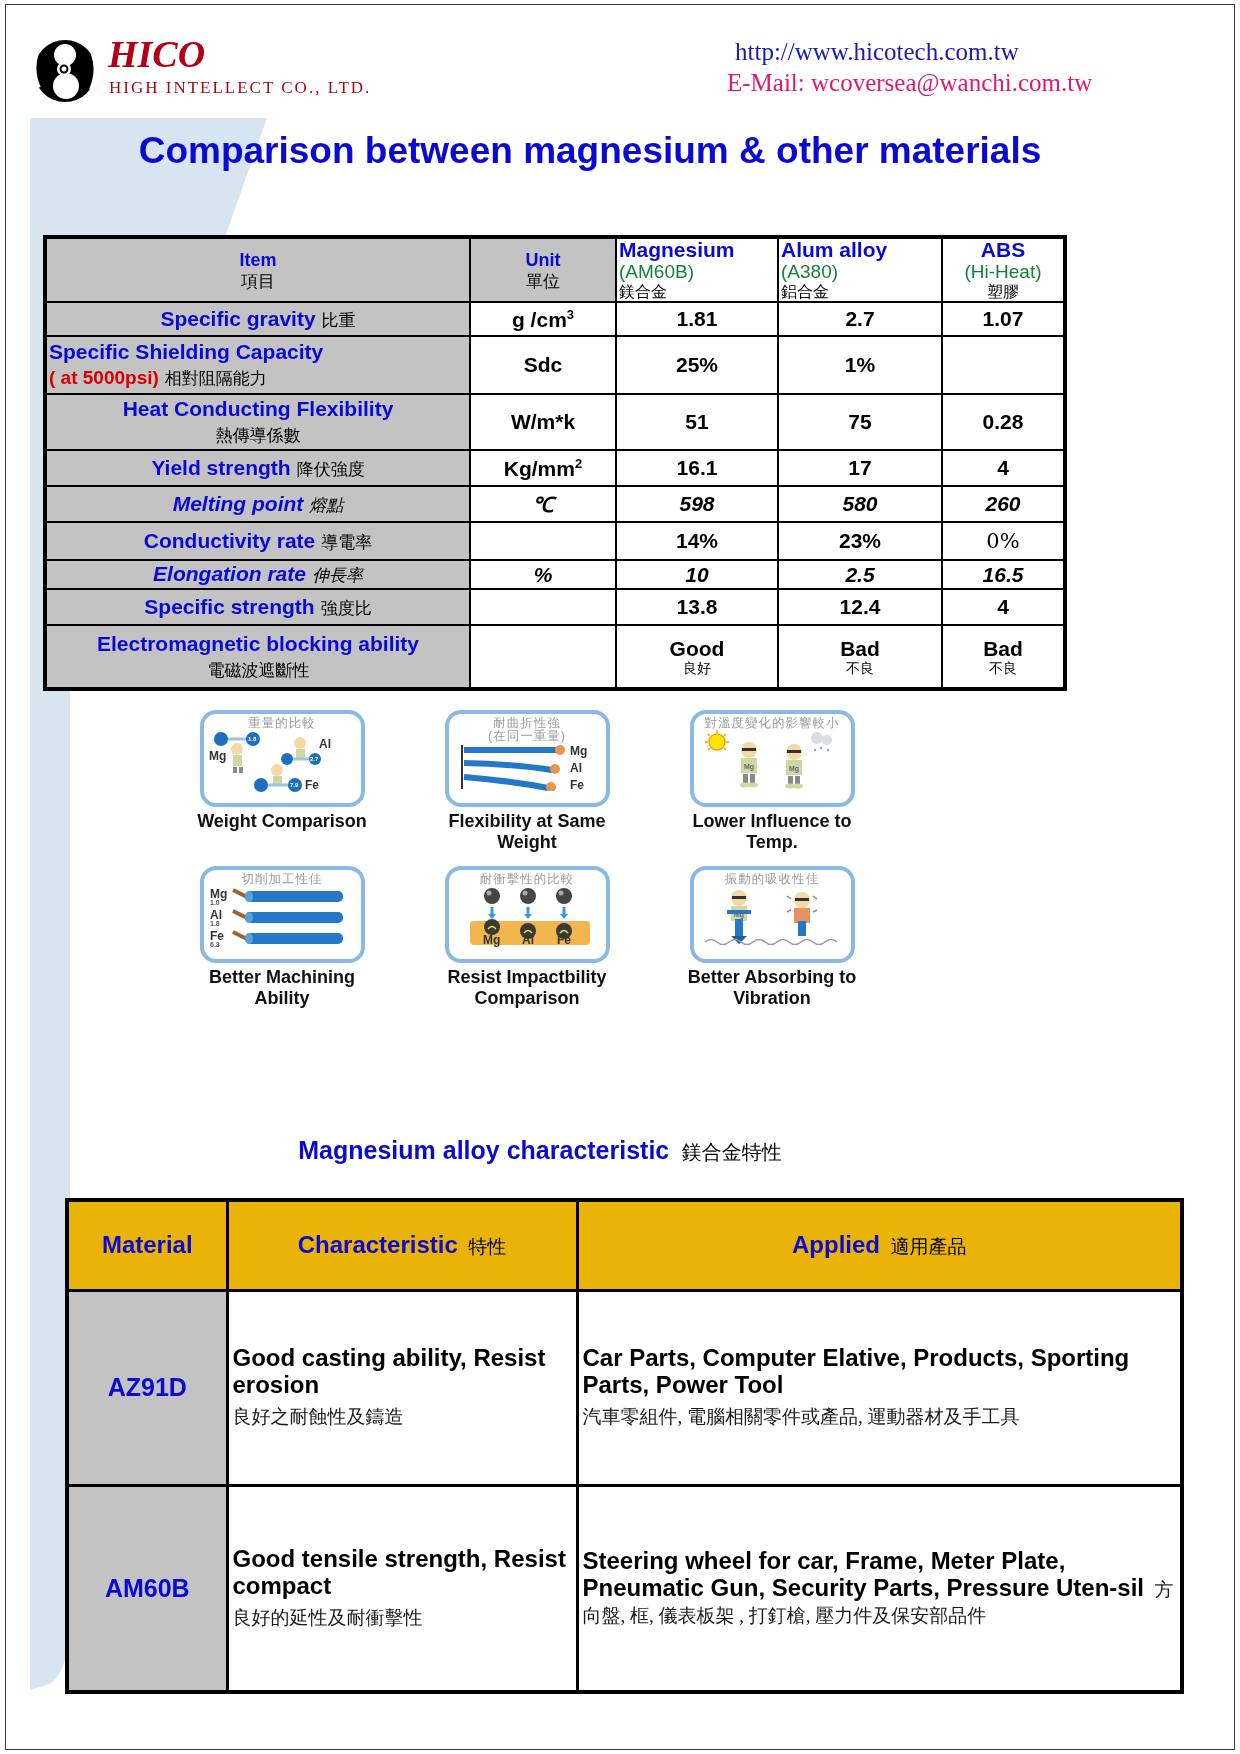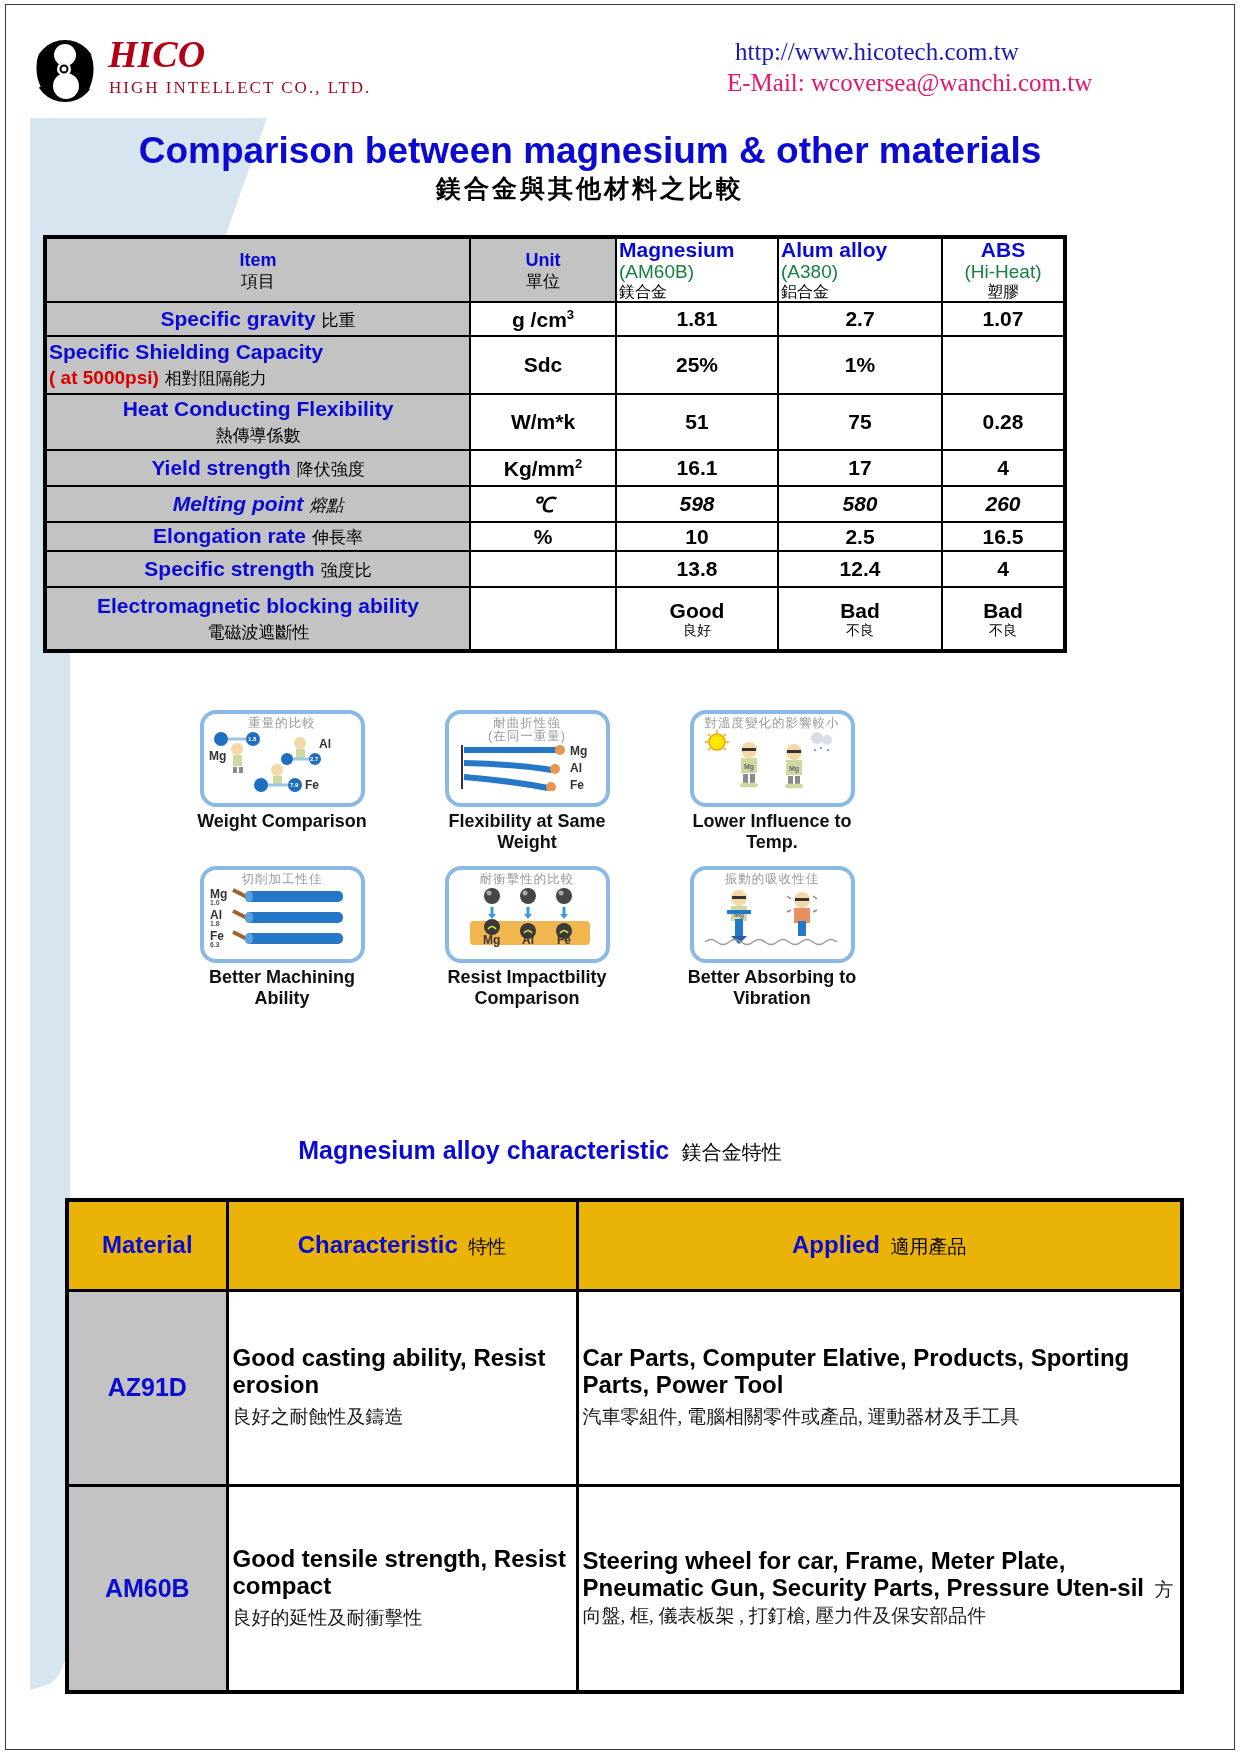--- a/index.html
+++ b/index.html
@@ -93,21 +93,20 @@
     <circle cx="36" cy="50" r="13" fill="#fff"></circle>
     <circle cx="34" cy="33" r="7" fill="#fff"></circle>
     <circle cx="34" cy="33" r="3.5" fill="none" stroke="#000" stroke-width="2"></circle>
   </svg>
   <div class="abs logo-name">HICO</div>
   <div class="abs logo-sub">HIGH  INTELLECT  CO.,  LTD.</div>
   <div class="abs site">http://www.hicotech.com.tw</div>
   <div class="abs mail">E-Mail: wcoversea@wanchi.com.tw</div>
 
   <div class="abs title-en">Comparison between magnesium &amp; other materials</div>
-  <div class="abs title-zh">鎂合金與其他材料之比較</div>
 
   <table id="comp-table" class="abs">
     <colgroup>
       <col style="width:425px">
         <col style="width:146px">
         <col style="width:162px">
       <col style="width:164px">
         <col style="width:123px">
     </colgroup>
     <thead>
@@ -202,21 +201,34 @@
           <td class="c-val">
             <div>598</div>
           </td>
           <td class="c-val">
             <div>580</div>
           </td>
           <td class="c-val">
             <div>260</div>
           </td>
         </tr>
-        <tr style="height: 20px;">
+        <tr style="height: 38px;">
+          <td class="c-item"><span class="i-en">Conductivity rate</span><span class="i-zh">導電率</span></td>
+          <td class="c-unit"><span></span></td>
+          <td class="c-val">
+            <div>14%</div>
+          </td>
+          <td class="c-val">
+            <div>23%</div>
+          </td>
+          <td class="c-val serif">
+            <div>0%</div>
+          </td>
+        </tr>
+        <tr style="height: 20px; font-style: italic;">
           <td class="c-item"><span class="i-en">Elongation rate</span><span class="i-zh">伸長率</span></td>
           <td class="c-unit"><span>%</span></td>
           <td class="c-val">
             <div>10</div>
           </td>
           <td class="c-val">
             <div>2.5</div>
           </td>
           <td class="c-val">
             <div>16.5</div>

